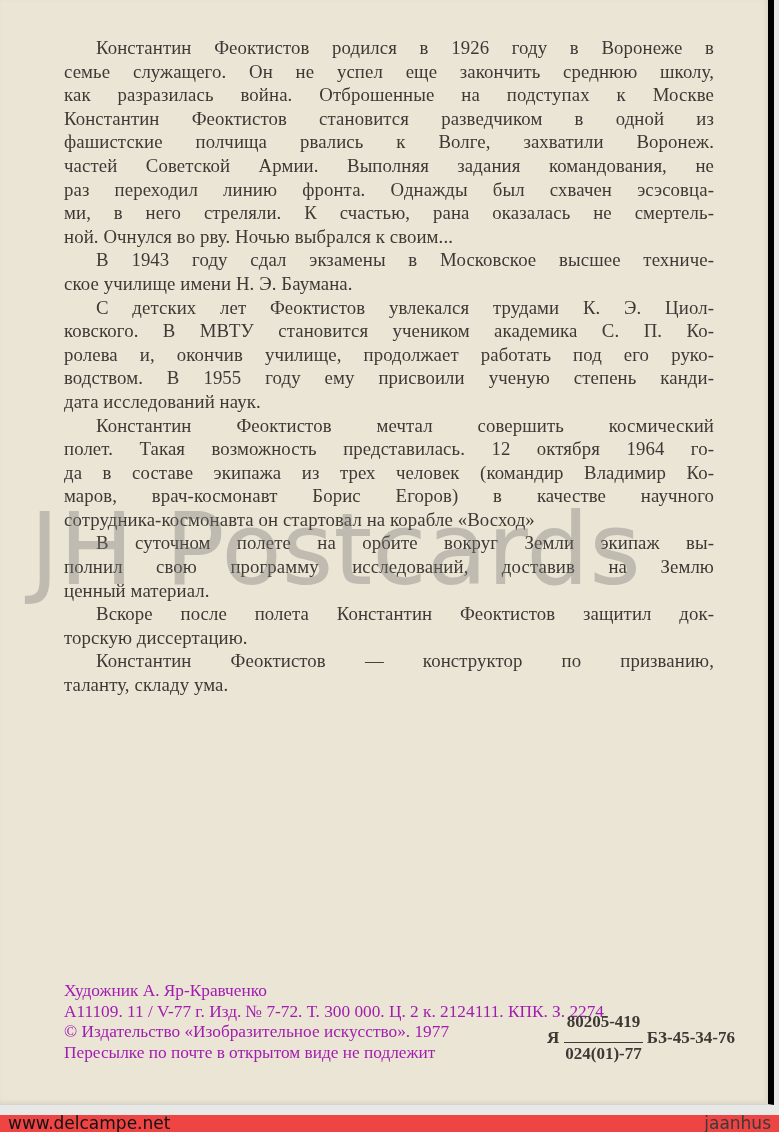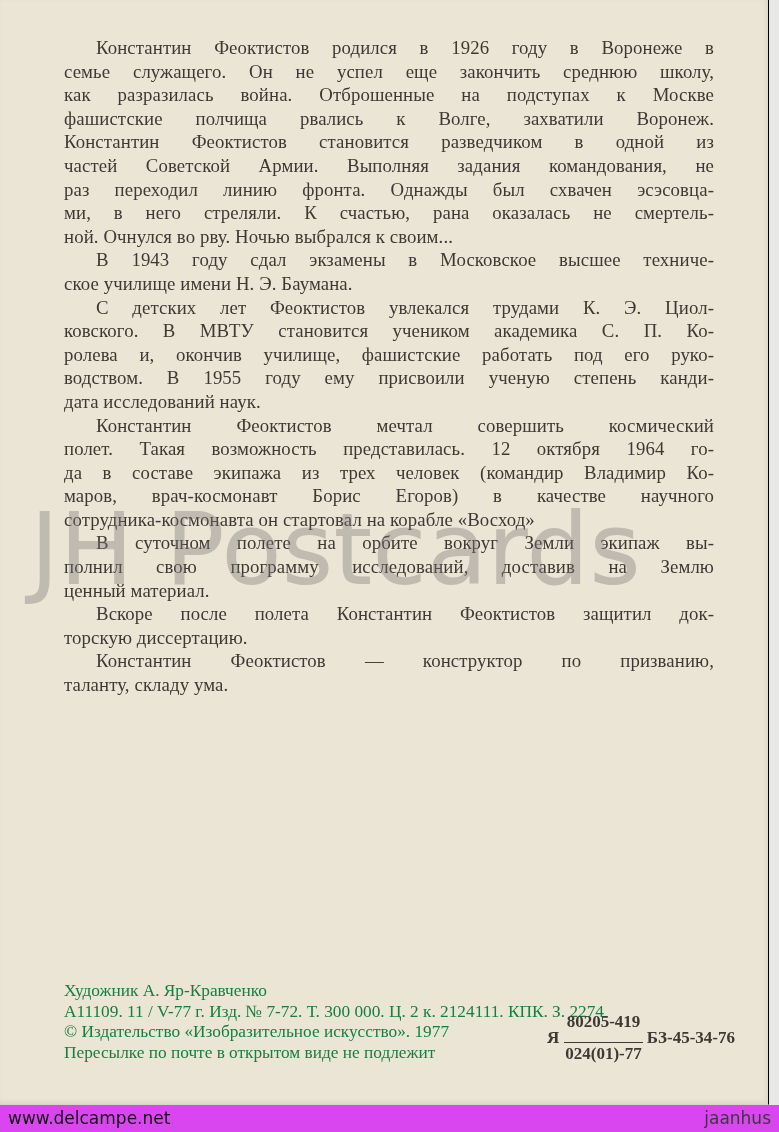--- a/index.html
+++ b/index.html
@@ -4,21 +4,21 @@
 <style>
   html,body { margin:0; padding:0; }
   body {
     width:779px; height:1132px; position:relative; overflow:hidden;
     background:#e8e8e6;
     font-family:"Liberation Serif","DejaVu Serif",serif;
   }
   .postcard {
     position:absolute; left:0; top:0; width:768px; height:1104px;
     background:#ebe5d6;
-    border-right:1px solid #000000;
+    border-right:6px solid #000000;
     border-bottom:1px solid #d6d3cc;
     box-shadow: inset -2px -2px 4px rgba(190,185,170,0.35);
   }
   .text-block {
     position:absolute; left:64px; top:36px; width:650px;
     font-size:18.8px; line-height:23.6px; color:#3d3a35;
     letter-spacing:0.1px;
   }
   .para { margin:0; }
   .tline { text-align:justify; text-align-last:justify; white-space:nowrap; }
@@ -26,67 +26,67 @@
   .tline.first { text-indent:32px; }
   .watermark {
     position:absolute; left:30px; top:500px; width:748px;
     font-family:"DejaVu Sans","Liberation Sans",sans-serif;
     font-size:99px; line-height:100px; white-space:nowrap;
     color:rgba(120,118,115,0.38);
     pointer-events:none;
   }
   .imprint {
     position:absolute; left:64px; top:981px; width:650px;
-    font-size:17.3px; line-height:20.6px; color:#15803d;
+    font-size:17.3px; line-height:20.6px; color:#a21caf;
   }
   .index-block {
     position:absolute; left:547px; top:1011px;
     display:flex; align-items:center; gap:2px;
     font-size:17px; color:#3d3a35; font-weight:bold;
   }
   .idx-prefix { font-weight:bold; padding-right:1px; }
   .idx-frac { display:inline-flex; flex-direction:column; align-items:center; line-height:1.25; }
   .idx-num { border-bottom:1.6px solid #3d3a35; padding:0 3px 10px 3px; }
   .idx-den { padding:0 3px; }
   .footer-bar {
-    position:absolute; left:0; bottom:0; width:779px; height:27px;
-    background:#d946ef;
+    position:absolute; left:0; bottom:0; width:779px; height:17px;
+    background:#ef4444;
     display:flex; justify-content:space-between; align-items:center;
     box-sizing:border-box; padding:0 8px 2px 8px;
     font-family:"DejaVu Sans","Liberation Sans",sans-serif;
     font-size:17px;
   }
   .footer-left { color:#111111; }
   .footer-right { color:#3a3a3a;margin-left:35px; }
 </style>
 </head>
 <body>
 
 <div class="postcard">
 
   <div class="text-block" id="text-block">
       <div class="para">
         <div class="tline first">Константин Феоктистов родился в 1926 году в Воронеже в</div>
         <div class="tline">семье служащего. Он не успел еще закончить среднюю школу,</div>
         <div class="tline">как разразилась война. Отброшенные на подступах к Москве</div>
+        <div class="tline">Константин Феоктистов становится разведчиком в одной из</div>
         <div class="tline">фашистские полчища рвались к Волге, захватили Воронеж.</div>
-        <div class="tline">Константин Феоктистов становится разведчиком в одной из</div>
         <div class="tline">частей Советской Армии. Выполняя задания командования, не</div>
         <div class="tline">раз переходил линию фронта. Однажды был схвачен эсэсовца-</div>
         <div class="tline">ми, в него стреляли. К счастью, рана оказалась не смертель-</div>
         <div class="tline last">ной. Очнулся во рву. Ночью выбрался к своим...</div>
       </div>
       <div class="para">
         <div class="tline first">В 1943 году сдал экзамены в Московское высшее техниче-</div>
         <div class="tline last">ское училище имени Н. Э. Баумана.</div>
       </div>
       <div class="para">
         <div class="tline first">С детских лет Феоктистов увлекался трудами К. Э. Циол-</div>
         <div class="tline">ковского. В МВТУ становится учеником академика С. П. Ко-</div>
-        <div class="tline">ролева и, окончив училище, фашистские работать под его руко-</div>
+        <div class="tline">ролева и, окончив училище, продолжает работать под его руко-</div>
         <div class="tline">водством. В 1955 году ему присвоили ученую степень канди-</div>
         <div class="tline last">дата исследований наук.</div>
       </div>
       <div class="para">
         <div class="tline first">Константин Феоктистов мечтал совершить космический</div>
         <div class="tline">полет. Такая возможность представилась. 12 октября 1964 го-</div>
         <div class="tline">да в составе экипажа из трех человек (командир Владимир Ко-</div>
         <div class="tline">маров, врач-космонавт Борис Егоров) в качестве научного</div>
         <div class="tline last">сотрудника-космонавта он стартовал на корабле «Восход»</div>
       </div>

